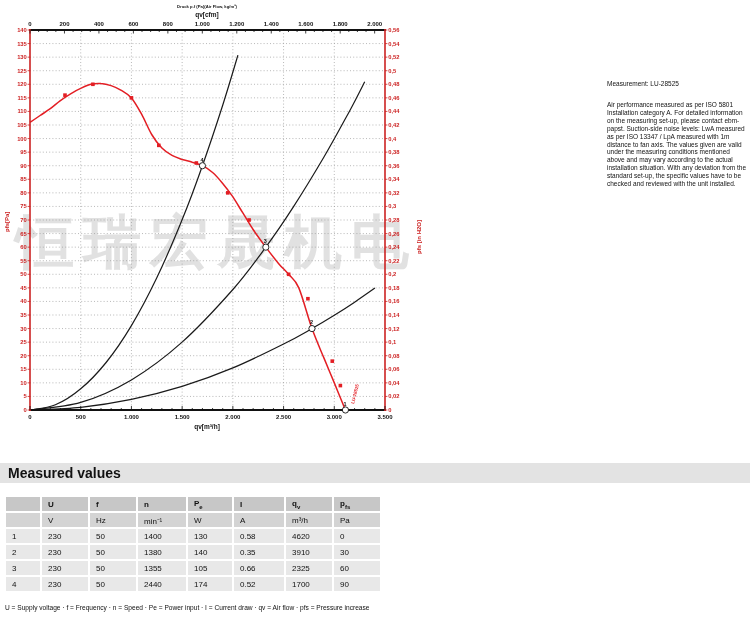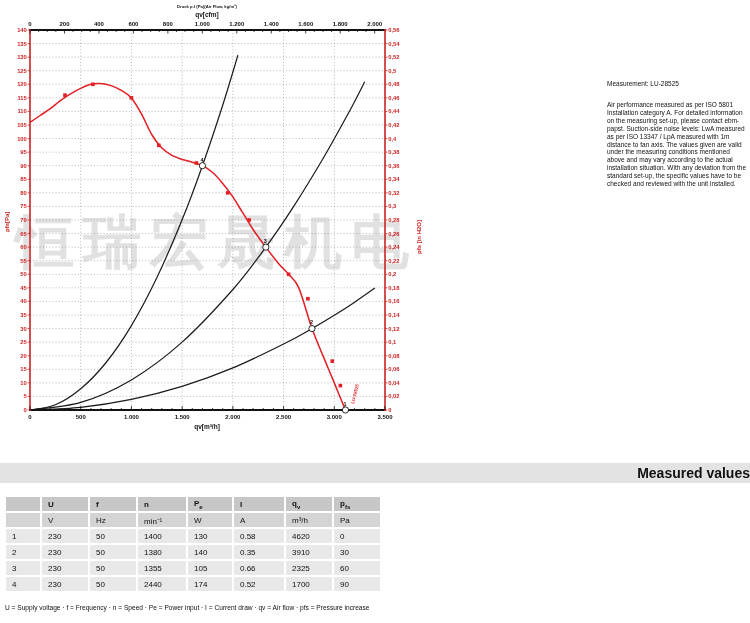--- a/index.html
+++ b/index.html
@@ -28,21 +28,21 @@
   .oplab{font:700 5.5px "Liberation Sans",sans-serif;fill:#111;}
   .endlab{font:600 4.5px "Liberation Sans",sans-serif;fill:#e31e24;}
   .smalltitle{font:600 4.2px "Liberation Sans",sans-serif;fill:#111;}
   .axtitle{font:600 6.5px "Liberation Sans",sans-serif;fill:#111;}
   .axtitle-red{font:600 6px "Liberation Sans",sans-serif;fill:#cc2222;}
   
   .side{position:absolute;left:607px;top:80px;width:141px;font-size:6.5px;line-height:1.22;color:#111;}
   .side .meas{margin:0 0 13px 0;}
   .side .body{margin:0;}
   
-  .bar{position:absolute;left:0;top:463px;width:750px;height:20px;background:#e3e3e3;text-align:right;}
+  .bar{position:absolute;left:0;top:463px;width:750px;height:20px;background:#e3e3e3;}
   .bar span{display:inline-block;padding-left:8px;line-height:20px;font-size:14px;font-weight:bold;color:#111;}
   #mv-table{position:absolute;left:4px;top:495px;border-collapse:separate;border-spacing:2px;
             font-size:8px;color:#111;table-layout:fixed;}
   #mv-table th,#mv-table td{height:14px;padding:0 0 0 6px;text-align:left;font-weight:normal;vertical-align:middle;}
   #mv-table .hrow th{background:#c7c7c7;font-weight:bold;}
   #mv-table .urow td{background:#d4d4d4;}
   #mv-table tbody td{background:#e8e8e8;}
   #mv-table sub{font-size:6px;}
   .legend{position:absolute;left:5px;top:604px;font-size:6.6px;color:#111;white-space:nowrap;}
 </style>

